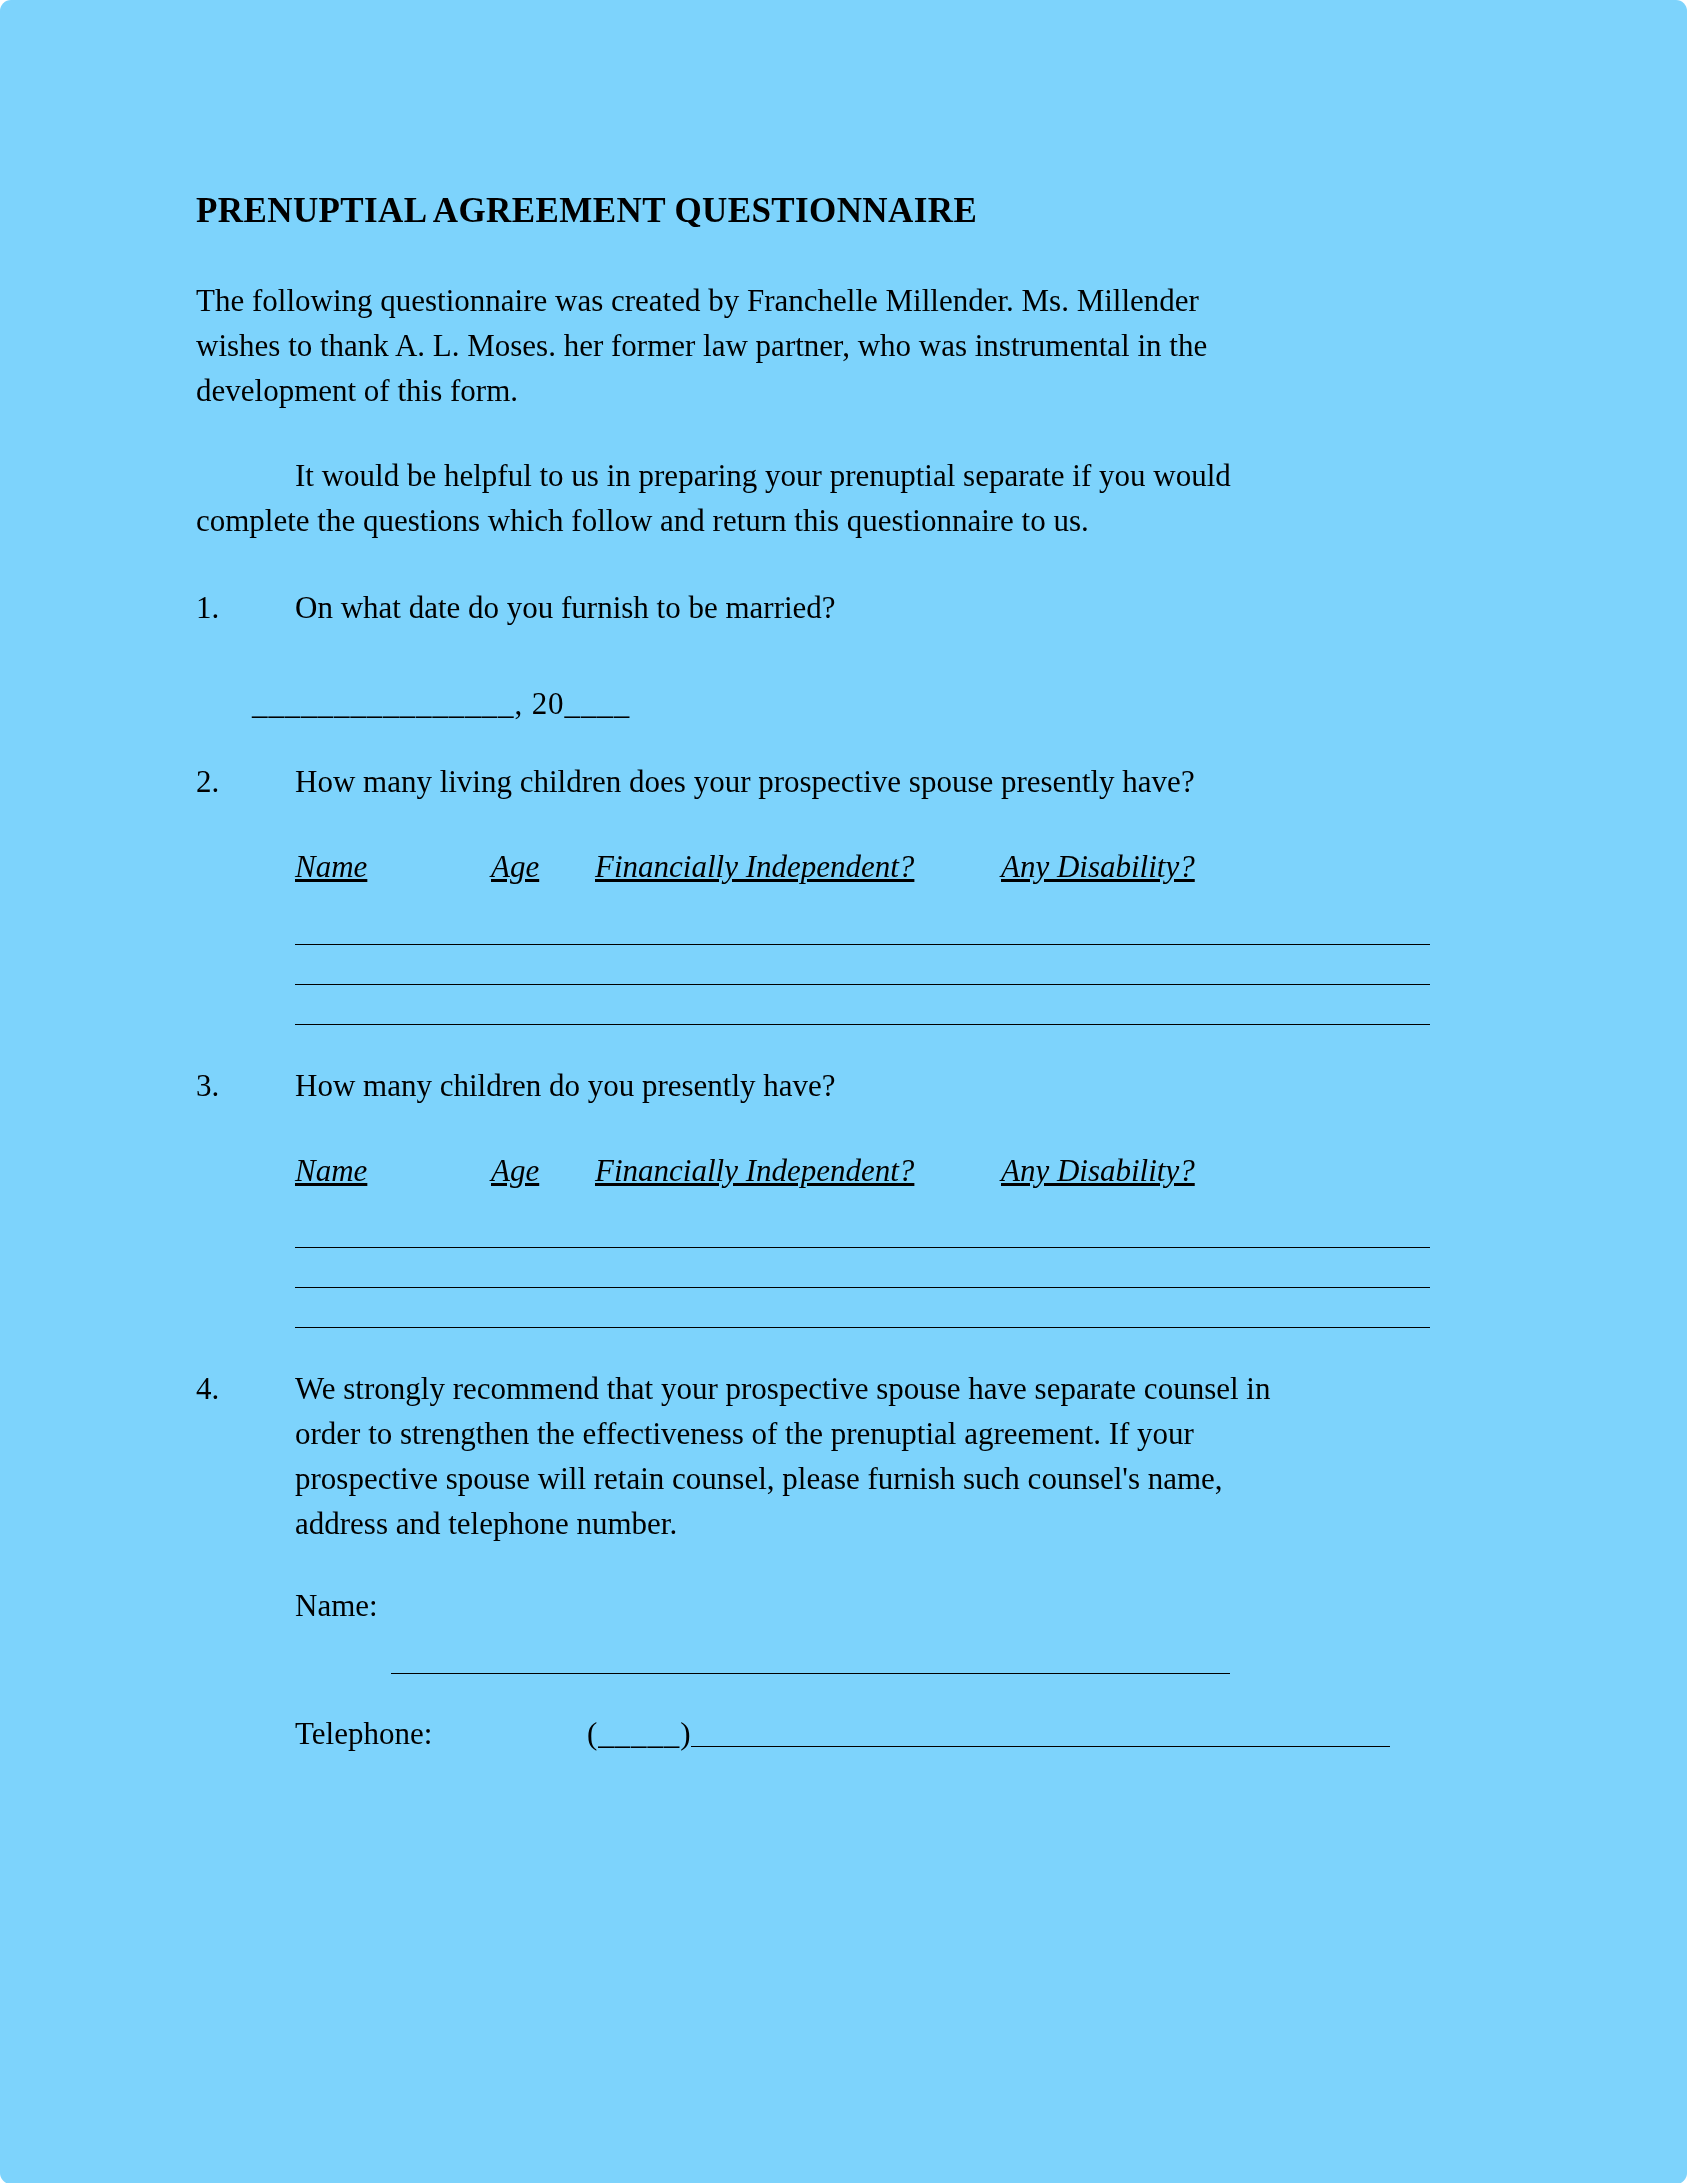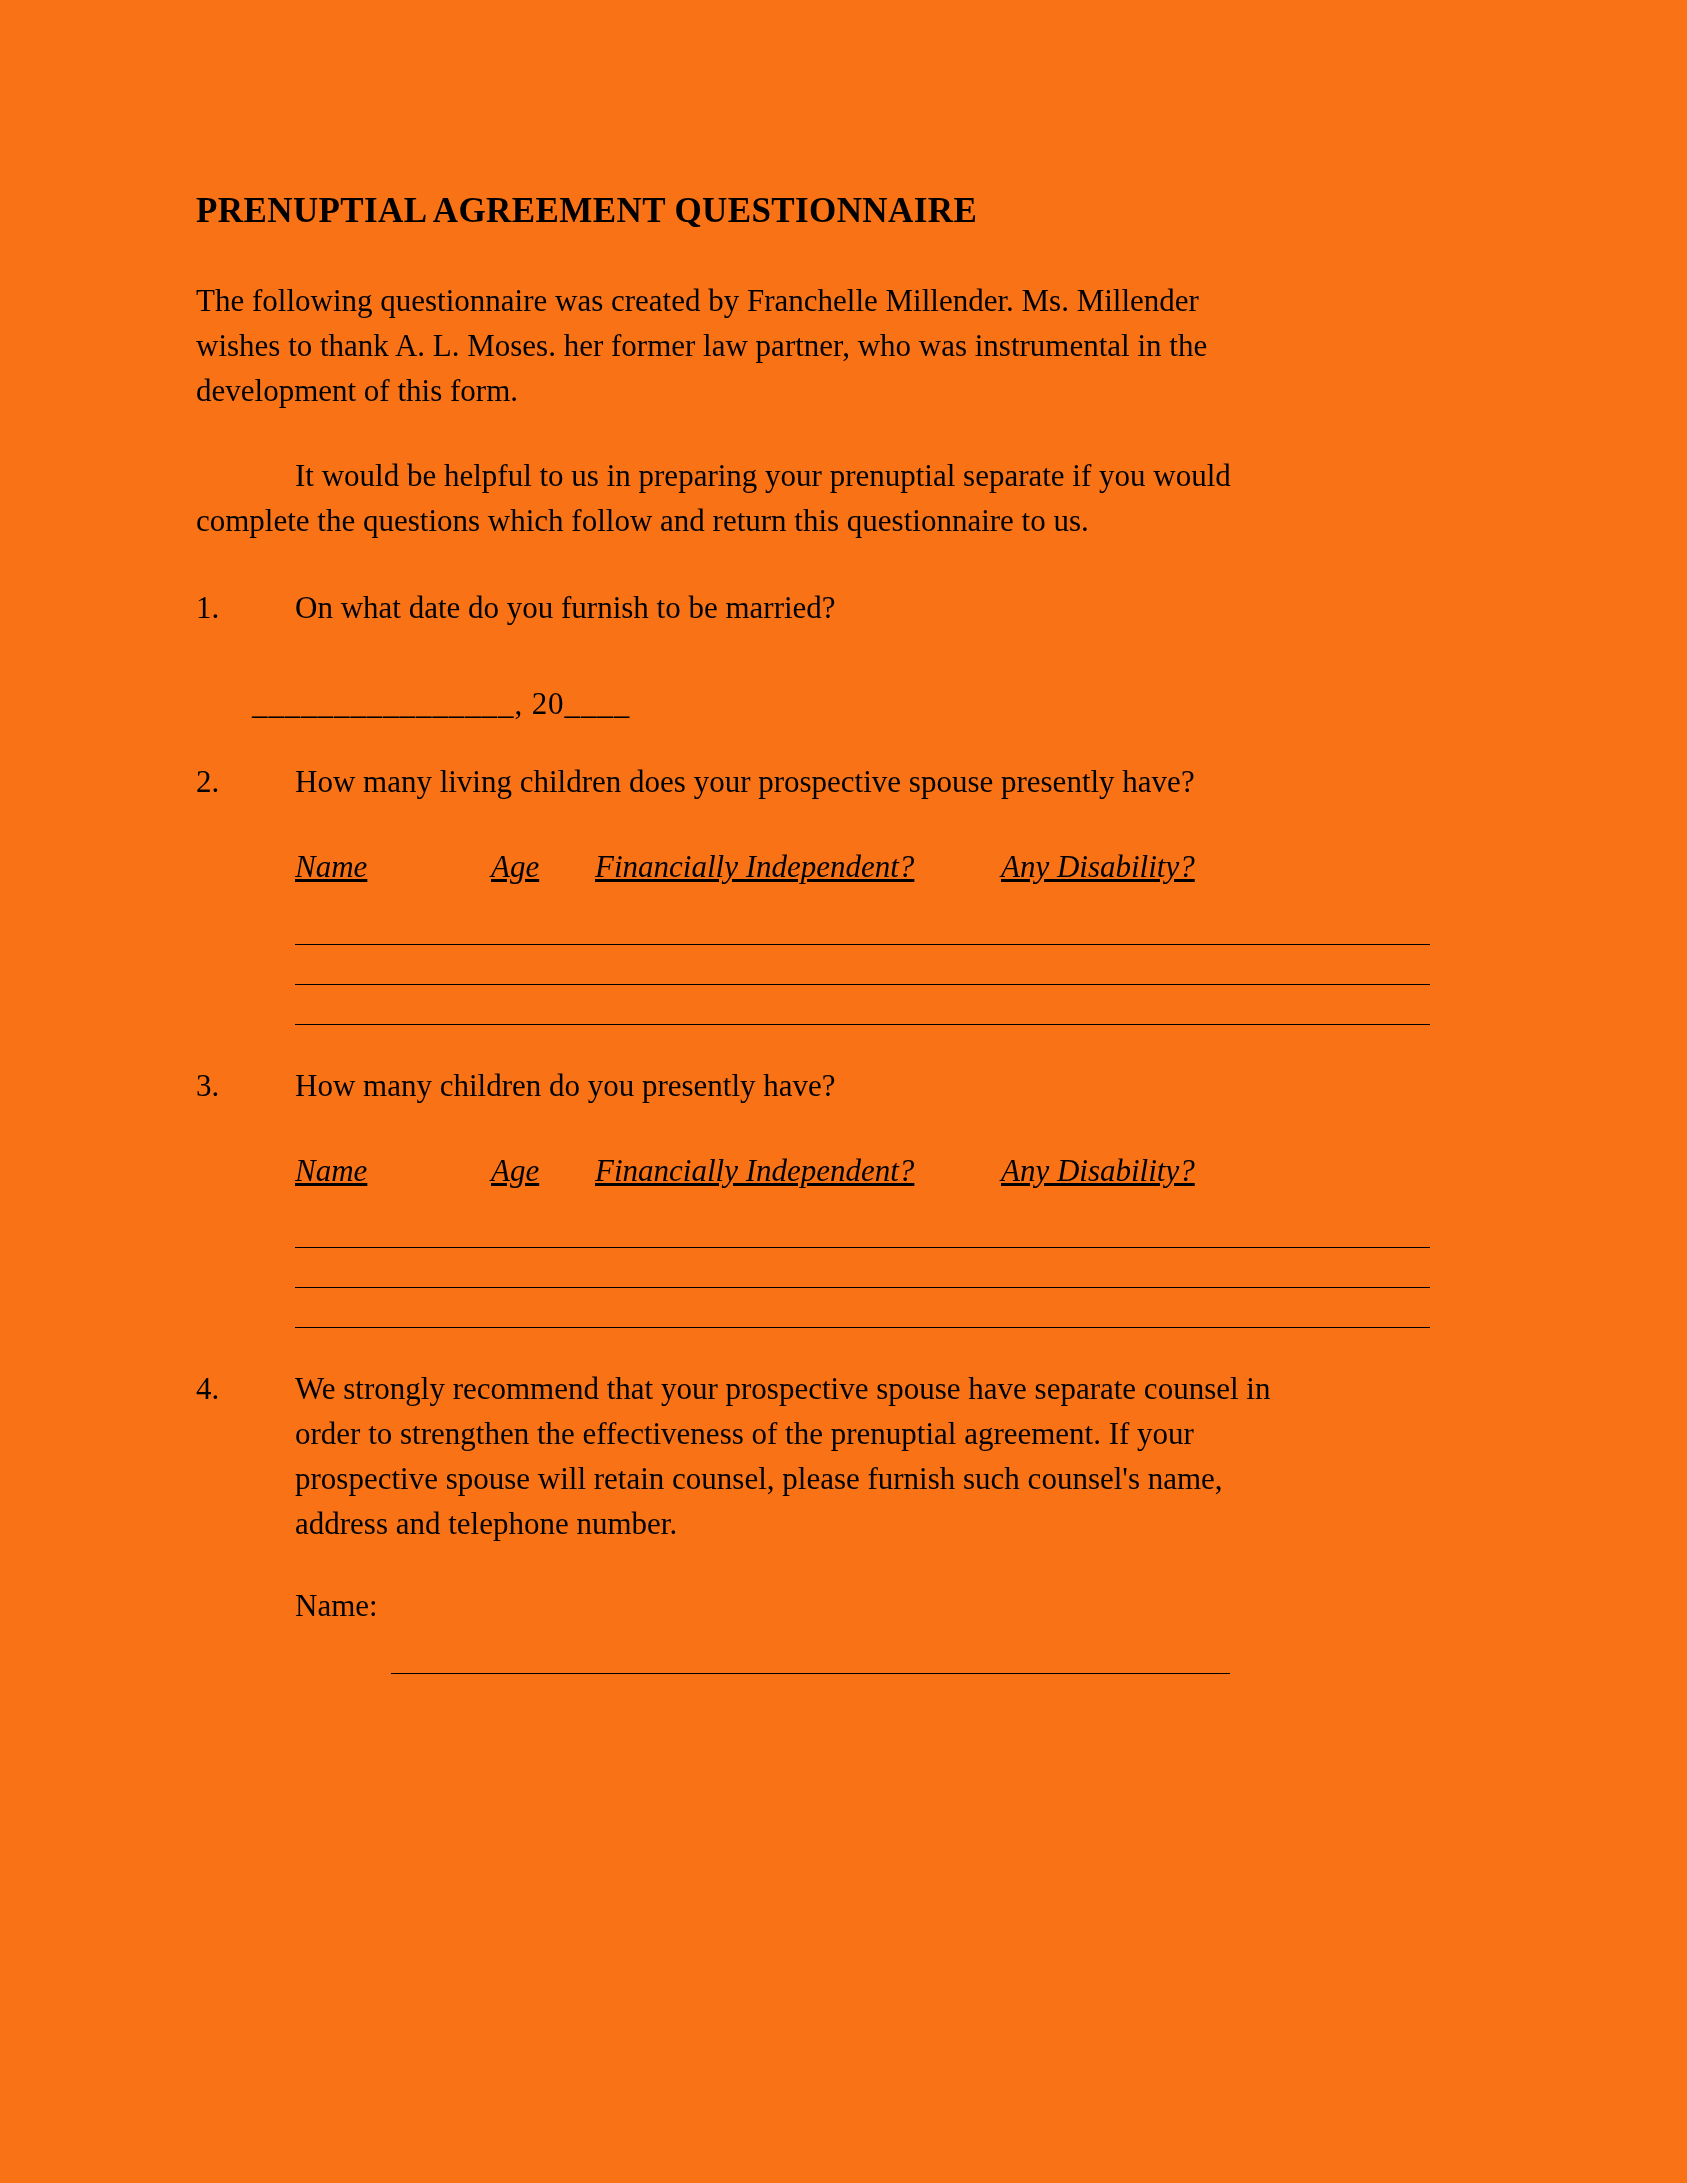--- a/index.html
+++ b/index.html
@@ -5,24 +5,25 @@
   * { box-sizing: border-box; margin: 0; padding: 0; }
   html, body { background: #ffffff; }
   body {
     font-family: "Liberation Serif", "DejaVu Serif", serif;
     color: #000000;
   }
   .page {
     position: relative;
     width: 1687px;
     height: 2184px;
-    background: #f97316;
+    background: #7dd3fc;
     padding: 188px 157px 0 196px;
     font-size: 31px;
     line-height: 45px;
+    border-radius: 11px;
   }
   .content { width: 1328px; }
 
   .title {
     font-size: 35px;
     font-weight: bold;
     margin-bottom: 45px;
     letter-spacing: 0.4px;
   }
   .para { white-space: pre-line; }
@@ -137,18 +138,23 @@
 
     <div class="fields">
 
       <div class="field-name-group">
         <div class="field-label">Name:</div>
         <div class="fill-line name-line"></div>
       </div>
 
 
 
+      <div class="field-row row-phone">
+        <div class="field-label label-phone">Telephone:</div>
+        <span class="phone-prefix">(_____)</span>
+        <div class="fill-line phone-line"></div>
+      </div>
 
     </div>
 
   </div>
 </div>
 
 
 </body></html>

